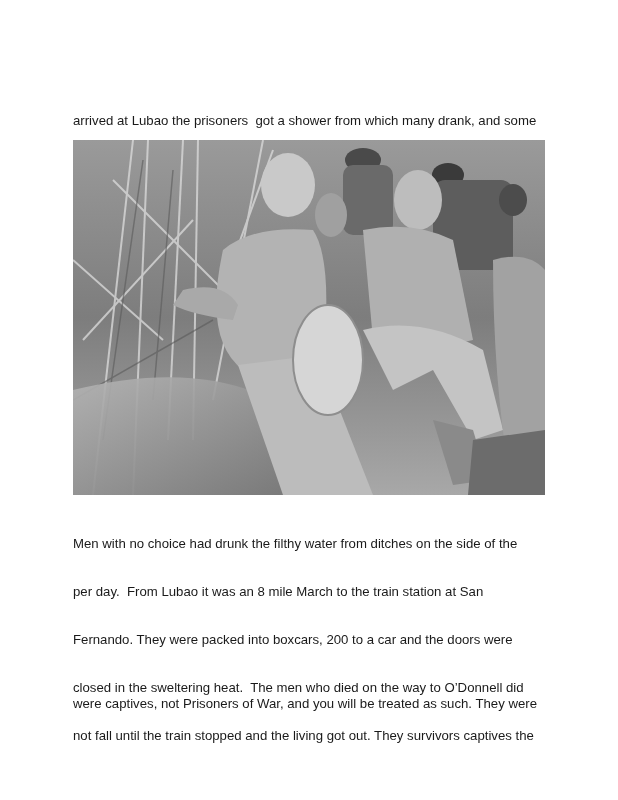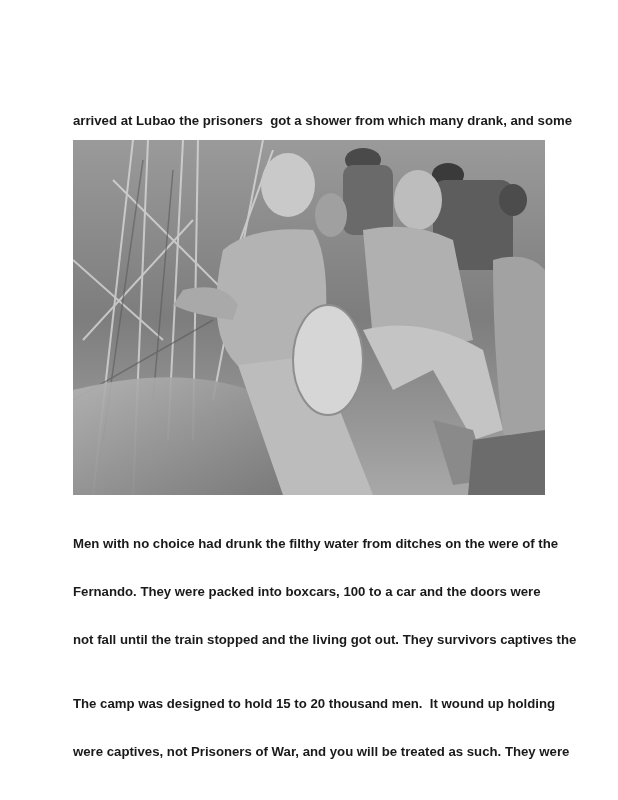--- a/index.html
+++ b/index.html
@@ -1,19 +1,19 @@
 <!DOCTYPE html>
 <html><head>
 <meta charset="utf-8">
 <style>
   html, body { margin: 0; padding: 0; background: #ffffff; }
   body { width: 618px; height: 800px; position: relative; overflow: hidden;
          font-family: "Liberation Sans", sans-serif; color: #1a1a1a; }
   .para { position: absolute; left: 73px; width: 480px; font-size: 13.2px; line-height: 16px; margin: 0; white-space: pre-wrap; }
-  .line { display: block; white-space: pre; font-weight: bold; }
+  .line { display: block; white-space: pre; }
   #p1 { top: 81px; }
   #photo { position: absolute; left: 73px; top: 140px; width: 472px; height: 355px; overflow: hidden;
            background: #8a8a8a; }
   #p2 { top: 504px; }
   #p3 { top: 664px; }
 </style>
 </head>
 <body>
 
 <div id="p1" class="para">
@@ -75,25 +75,26 @@
     <path d="M290 90 Q340 80 380 100 L400 200 Q340 215 300 200 Z" fill="#b0b0b0"></path>
     <path d="M290 190 Q350 175 410 210 L430 290 L400 300 L360 230 L320 250 Z" fill="#c4c4c4"></path>
     <path d="M360 280 L400 290 L415 340 L380 345 Z" fill="#8a8a8a"></path>
 
     <path d="M420 120 Q455 110 472 130 L472 355 L440 355 Q420 250 420 120 Z" fill="#a2a2a2"></path>
     <path d="M400 300 L472 290 L472 355 L395 355 Z" fill="#6c6c6c"></path>
   </svg>
 </div>
 
 <div id="p2" class="para">
-  <span class="line">Men with no choice had drunk the filthy water from ditches on the were of the</span>
-  <span class="line">Fernando. They were packed into boxcars, 100 to a car and the doors were</span>
+  <span class="line">Men with no choice had drunk the filthy water from ditches on the side of the</span>
+  <span class="line">per day.  From Lubao it was an 8 mile March to the train station at San</span>
+  <span class="line">Fernando. They were packed into boxcars, 200 to a car and the doors were</span>
+  <span class="line">closed in the sweltering heat.  The men who died on the way to O’Donnell did</span>
   <span class="line">not fall until the train stopped and the living got out. They survivors captives the</span>
   
   
   
 </div>
 
 <div id="p3" class="para">
-  <span class="line">The camp was designed to hold 15 to 20 thousand men.  It wound up holding</span>
   <span class="line">were captives, not Prisoners of War, and you will be treated as such. They were</span>
   
 </div>
 
 </body></html>

